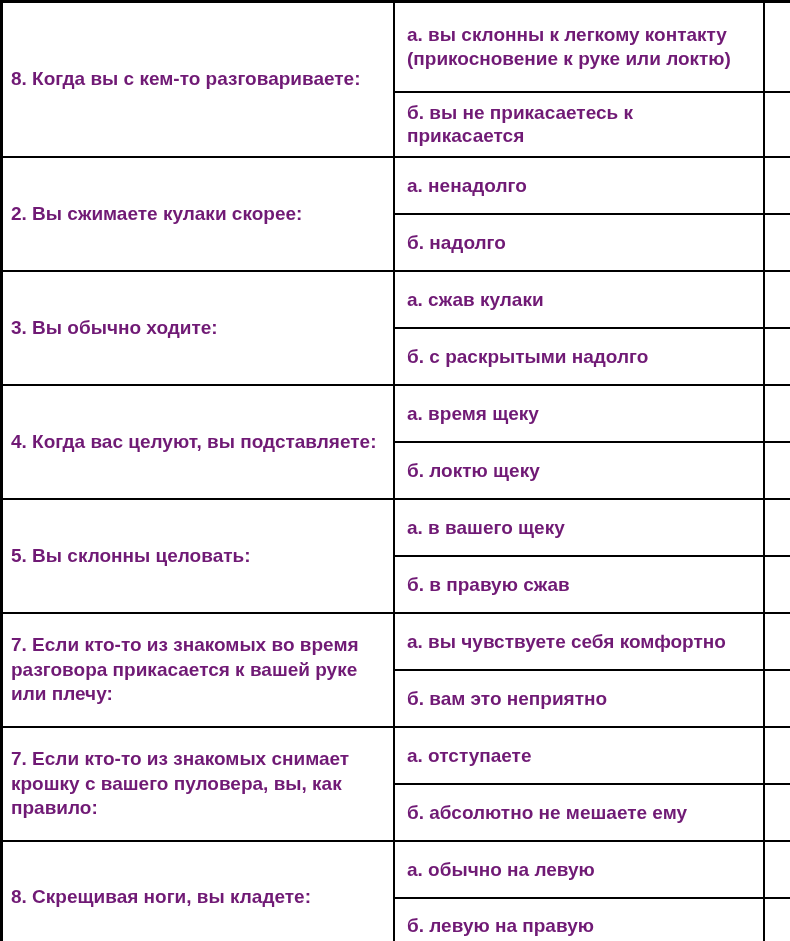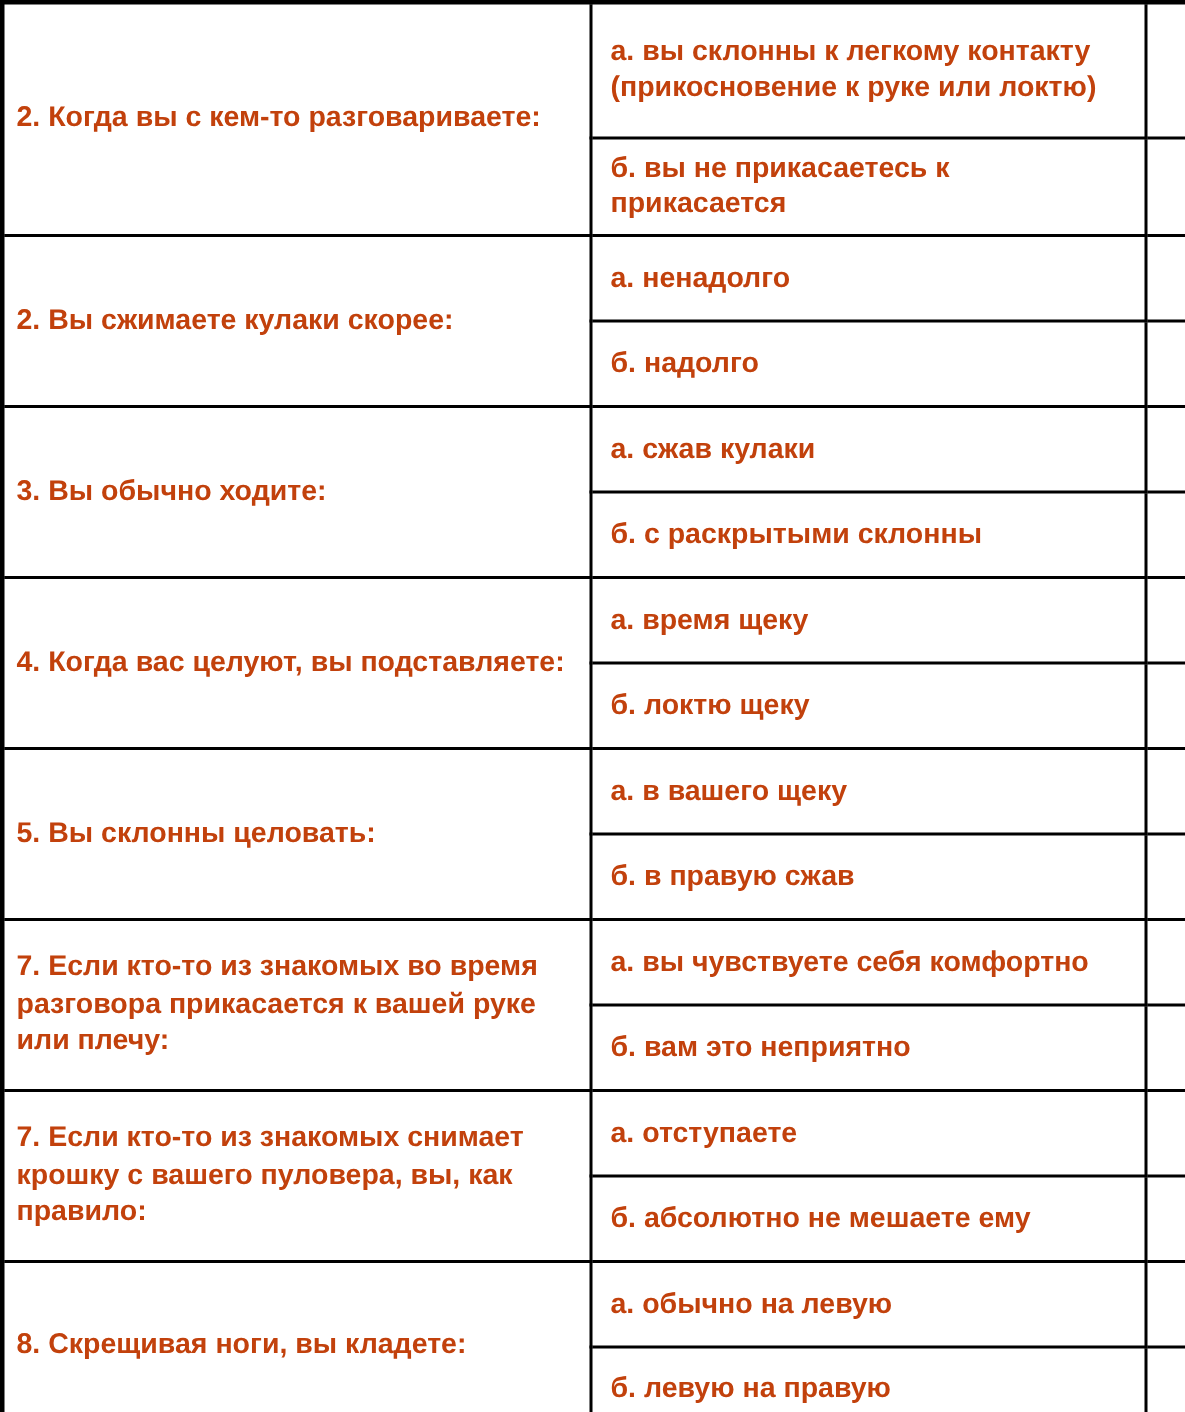--- a/index.html
+++ b/index.html
@@ -19,21 +19,21 @@
   }
   table.quiz tr {
     height: 57px;
   }
   table.quiz tr.h-tall {
     height: 90px;
   }
   td {
     border: 2px solid #000;
     font-weight: bold;
-    color: #c2410c;
+    color: #701a75;
     background: #fff;
   }
   td.q {
     width: 372px;
     padding: 8px 10px 8px 8px;
     vertical-align: middle;
     font-size: 19px;
     line-height: 1.3;
   }
   td.a {
@@ -51,21 +51,21 @@
     line-height: 1;
   }
 </style>
 </head>
 <body>
 
 <table class="quiz">
   <tbody>
 
     <tr class="h-tall">
-      <td class="q" rowspan="2">2. Когда вы с кем-то разговариваете:</td>
+      <td class="q" rowspan="2">8. Когда вы с кем-то разговариваете:</td>
       <td class="a">а. вы склонны к легкому контакту (прикосновение к руке или локтю)</td>
       <td class="s">♠</td>
     </tr>
     <tr>
       <td class="a">б. вы не прикасаетесь к прикасается</td>
       <td class="s">♥</td>
     </tr>
 
     <tr>
       <td class="q" rowspan="2">2. Вы сжимаете кулаки скорее:</td>
@@ -76,21 +76,21 @@
       <td class="a">б. надолго</td>
       <td class="s">♠</td>
     </tr>
 
     <tr>
       <td class="q" rowspan="2">3. Вы обычно ходите:</td>
       <td class="a">а. сжав кулаки</td>
       <td class="s">♥</td>
     </tr>
     <tr>
-      <td class="a">б. с раскрытыми склонны</td>
+      <td class="a">б. с раскрытыми надолго</td>
       <td class="s">♠</td>
     </tr>
 
     <tr>
       <td class="q" rowspan="2">4. Когда вас целуют, вы подставляете:</td>
       <td class="a">а. время щеку</td>
       <td class="s">♥</td>
     </tr>
     <tr>
       <td class="a">б. локтю щеку</td>

